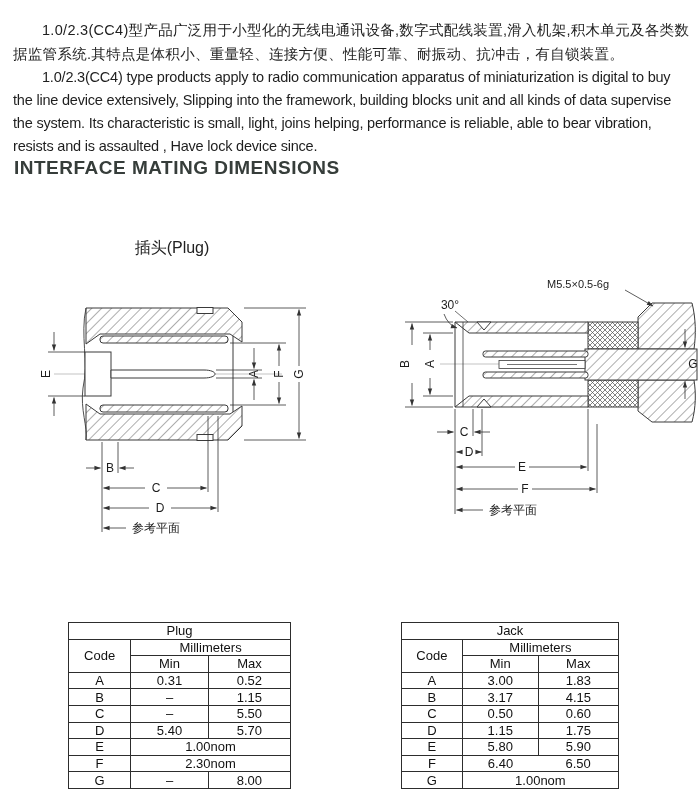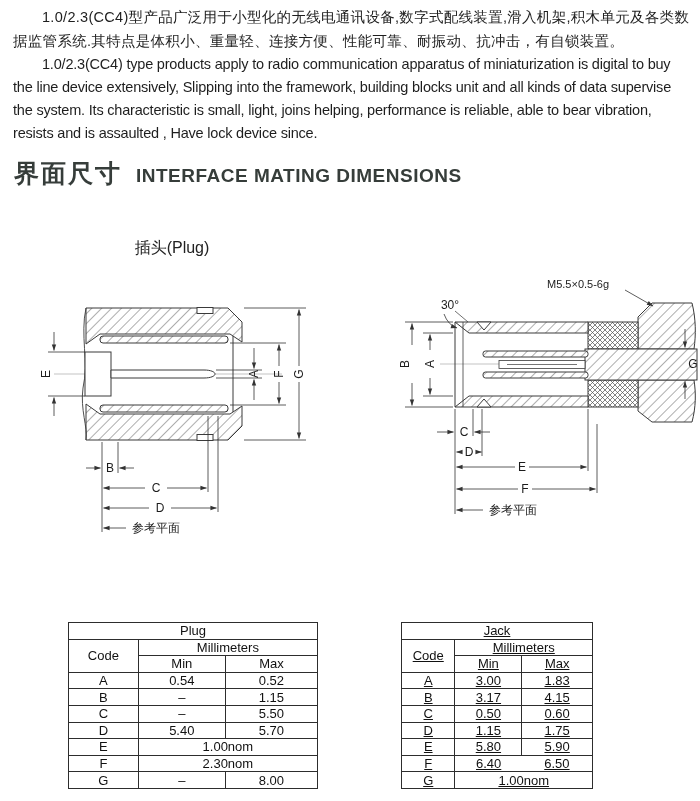--- a/index.html
+++ b/index.html
@@ -1,57 +1,56 @@
 <!DOCTYPE html>
 <html><head>
 <meta charset="utf-8">
 <style>
   html,body{margin:0;padding:0;background:#fff;}
   .page{
     position:relative;width:700px;height:801px;background:#ffffff;
     font-family:"Liberation Sans","DejaVu Sans",sans-serif;color:#1e1e1e;overflow:hidden;
   }
-  .intro{position:absolute;left:13px;top:5px;width:678px;}
+  .intro{position:absolute;left:13px;top:18px;width:678px;}
   .intro p{margin:0;}
   .intro .zh{font-size:14.5px;line-height:24px;text-indent:2em;letter-spacing:.3px;font-weight:500;}
   .intro .en{font-size:14.5px;line-height:23px;text-indent:2em;letter-spacing:-.2px;}
   .section-title{position:absolute;left:14px;top:157px;display:flex;align-items:baseline;gap:14px;color:#363d3a;}
   .section-title .zh{font-size:25px;font-weight:bold;letter-spacing:2px;}
   .section-title .en{font-size:19px;font-weight:bold;letter-spacing:.5px;}
   .diagram-label{position:absolute;top:238px;width:160px;text-align:center;font-size:16px;color:#222;}
   #plug-label{left:92px;}
   #jack-label{left:408px;}
   svg{position:absolute;overflow:visible;}
   svg text{font-family:"Liberation Sans","DejaVu Sans",sans-serif;font-size:12px;fill:#1c1c1c;}
   svg .note{font-size:11px;}
   .dim-table{
     position:absolute;top:622px;border-collapse:collapse;table-layout:fixed;
     font-size:13px;color:#111;
   }
-  #plug-table{left:68px;width:250px;}
-  #jack-table{left:401px;width:192px;text-decoration:underline;}
+  #plug-table{left:68px;width:223px;}
+  #jack-table{left:401px;width:218px;}
   .dim-table td{
     border:1px solid #2d2d2d;text-align:center;vertical-align:middle;
     height:15.6px;padding:0;line-height:1;
   }
   .dim-table td.nodiv-r{border-right:none;margin-top:40px;}
   .dim-table td.nodiv-l{border-left:none;margin-top:44px;}
 </style>
 </head>
 <body>
 
 <div class="page">
 
   <div class="intro">
     <p class="zh">1.0/2.3(CC4)型产品广泛用于小型化的无线电通讯设备,数字式配线装置,滑入机架,积木单元及各类数据监管系统.其特点是体积小、重量轻、连接方便、性能可靠、耐振动、抗冲击，有自锁装置。</p>
     <p class="en">1.0/2.3(CC4) type products apply to radio communication apparatus of miniaturization is digital to buy the line device extensively, Slipping into the framework, building blocks unit and all kinds of data supervise the system. Its characteristic is small, light, joins helping, performance is reliable, able to bear vibration, resists and is assaulted , Have lock device since.</p>
   </div>
 
   <div class="section-title">
-    <span class="zh">界面尺寸</span>
     <span class="en">INTERFACE MATING DIMENSIONS</span>
   </div>
 
   <div class="diagram-label" id="plug-label">插头(Plug)</div>
 
   <svg style="left:40px;top:290px;" width="300" height="265" viewBox="0 0 300 265">
     <defs>
       <pattern id="hat1" width="7" height="7" patternUnits="userSpaceOnUse" patternTransform="rotate(-45)">
         <rect width="7" height="7" fill="#ffffff"></rect>
         <line x1="0" y1="0" x2="7" y2="0" stroke="#5d5d5d" stroke-width="1"></line>
@@ -239,21 +238,21 @@
     <tr>
       <td rowspan="2">Code</td>
       <td colspan="2">Millimeters</td>
     </tr>
     <tr>
       <td>Min</td>
       <td>Max</td>
     </tr>
     <tr>
       <td>A</td>
-      <td>0.54</td>
+      <td>0.31</td>
       <td>0.52</td>
     </tr>
     <tr>
       <td>B</td>
       <td>–</td>
       <td>1.15</td>
     </tr>
     <tr>
       <td>C</td>
       <td>–</td>

